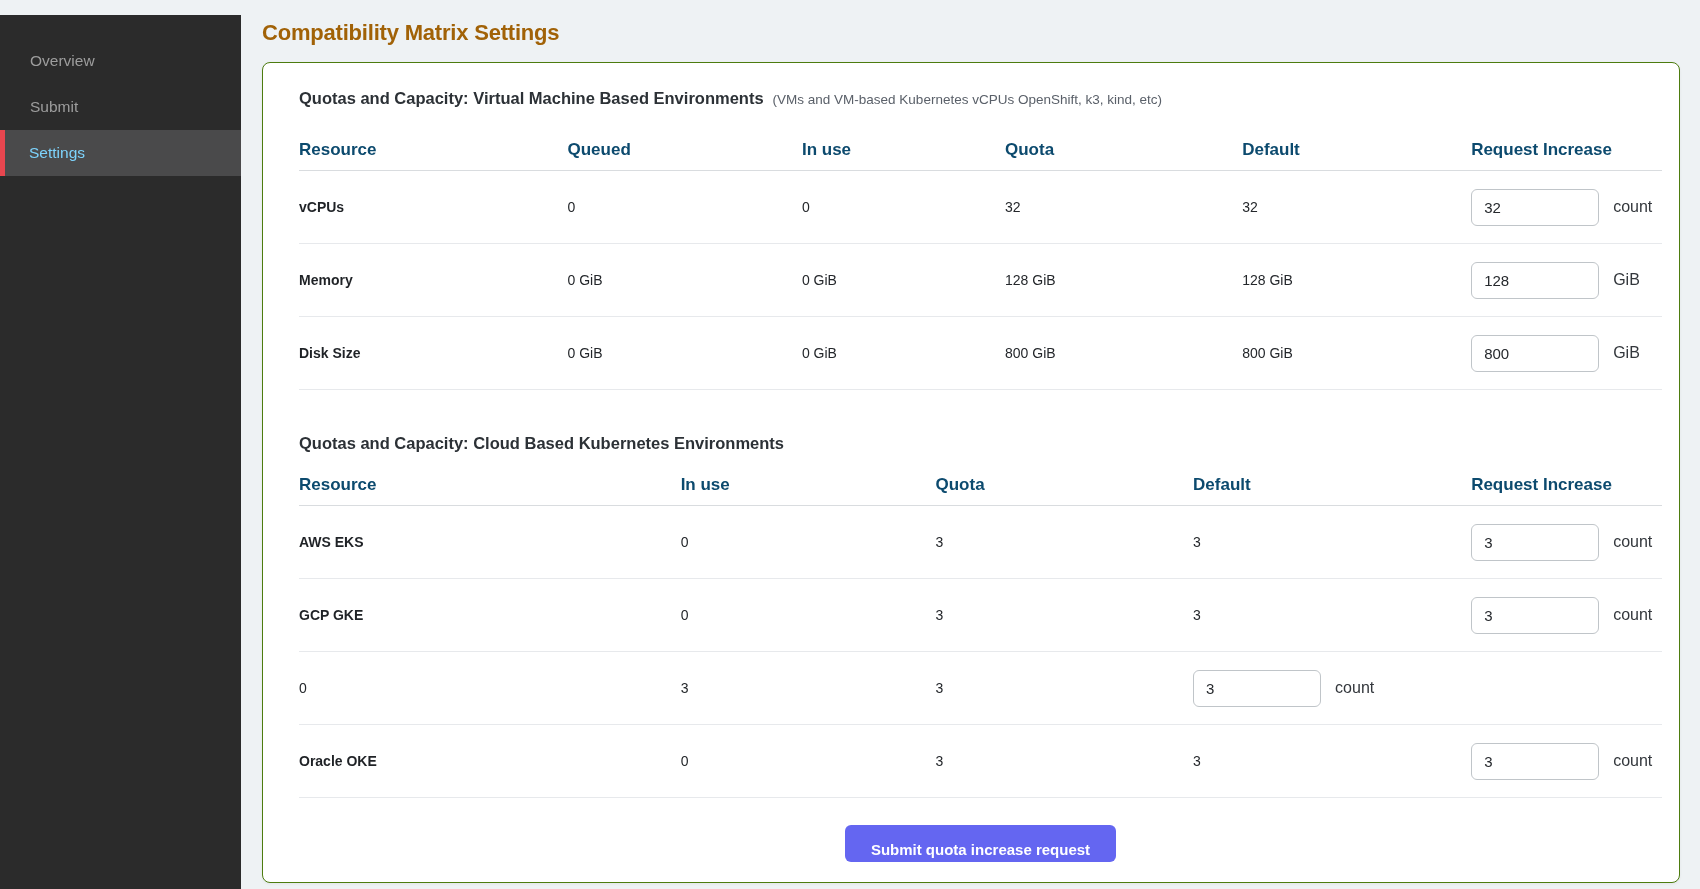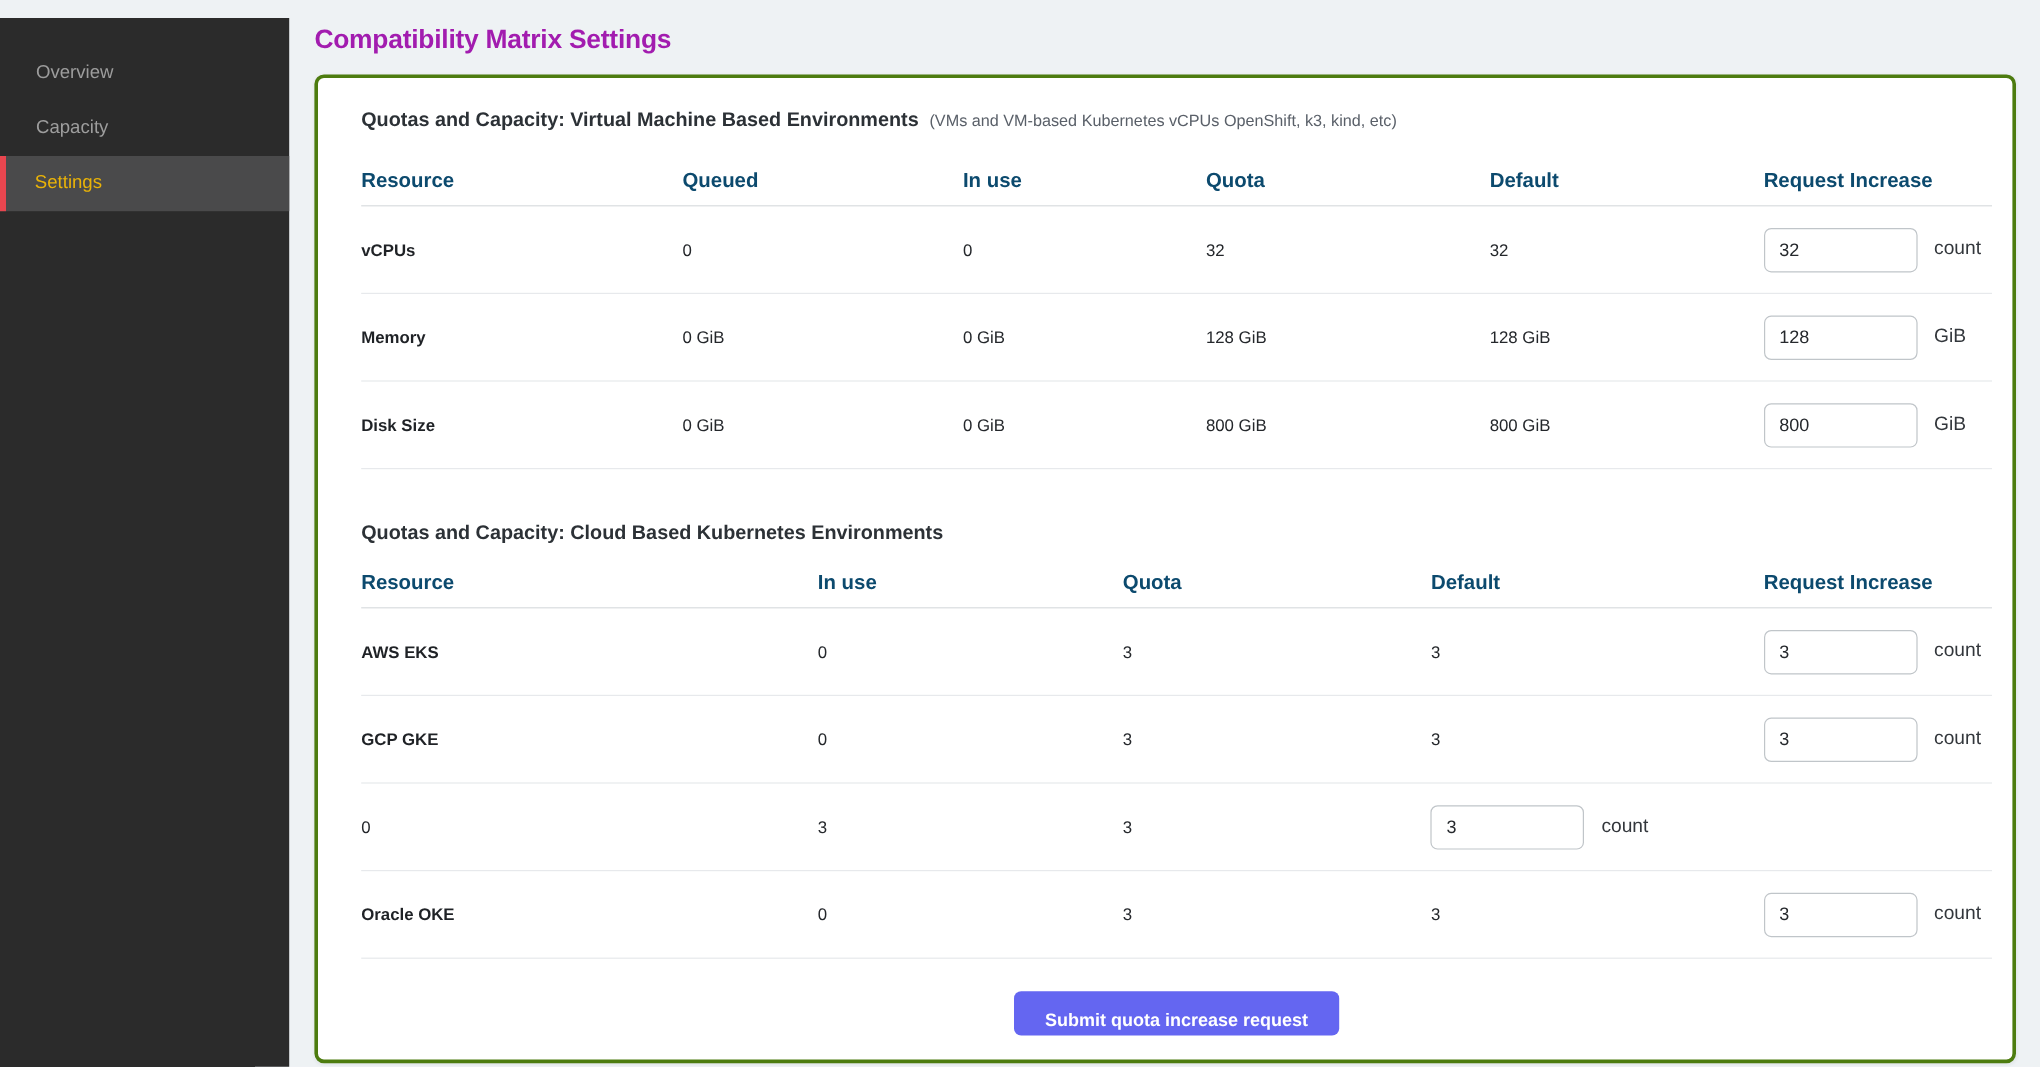--- a/index.html
+++ b/index.html
@@ -32,40 +32,40 @@
     height: 46px;
     display: flex; align-items: center;
     padding-left: 30px;
     font-size: 15.5px;
     color: #9d9d9d;
     cursor: pointer;
     user-select: none;
   }
   .nav-item.active {
     background: var(--sidebar-active-bg);
-    color: #eab308;
+    color: #7dd3fc;
     padding-left: 29px;
   }
   .nav-item.active::before {
     content: "";
     position: absolute; left: 0; top: 0; bottom: 0; width: 5px;
     background: var(--sidebar-active-accent);
   }
 
   
   .main { flex: 1; padding: 14px 20px 0 21px; }
   .page-title {
     font-size: 22px; font-weight: 700;
-    color: #a21caf;
+    color: #a16207;
     letter-spacing: -0.2px;
     margin: 6px 0 16px 0;
   }
   .card {
     background: #fff;
-    border: 3px solid #4d7c0f;
+    border: 1px solid #4d7c0f;
     border-radius: 8px;
     box-shadow: 0 1px 3px rgba(20,30,40,0.06);
     padding: 22px 17px 20px 36px;
   }
 
   .section-head { display: flex; align-items: baseline; gap: 9px; line-height: 26px; }
   .section-head.second { margin-top: 40px; }
   .section-title { font-size: 16.5px; font-weight: 700; color: #2c3136; }
   .section-note { font-size: 13.5px; color: #5a6069; font-weight: 400; }
 
@@ -121,21 +121,21 @@
 </head>
 <body>
 
 <div class="app">
 
   <aside class="sidebar">
     <div class="nav-item">
       <span>Overview</span>
     </div>
     <div class="nav-item">
-      <span>Capacity</span>
+      <span>Submit</span>
     </div>
     <div class="nav-item active">
       <span>Settings</span>
     </div>
   </aside>
 
   <main class="main">
     <h1 class="page-title">Compatibility Matrix Settings</h1>
 
     <div class="card">

